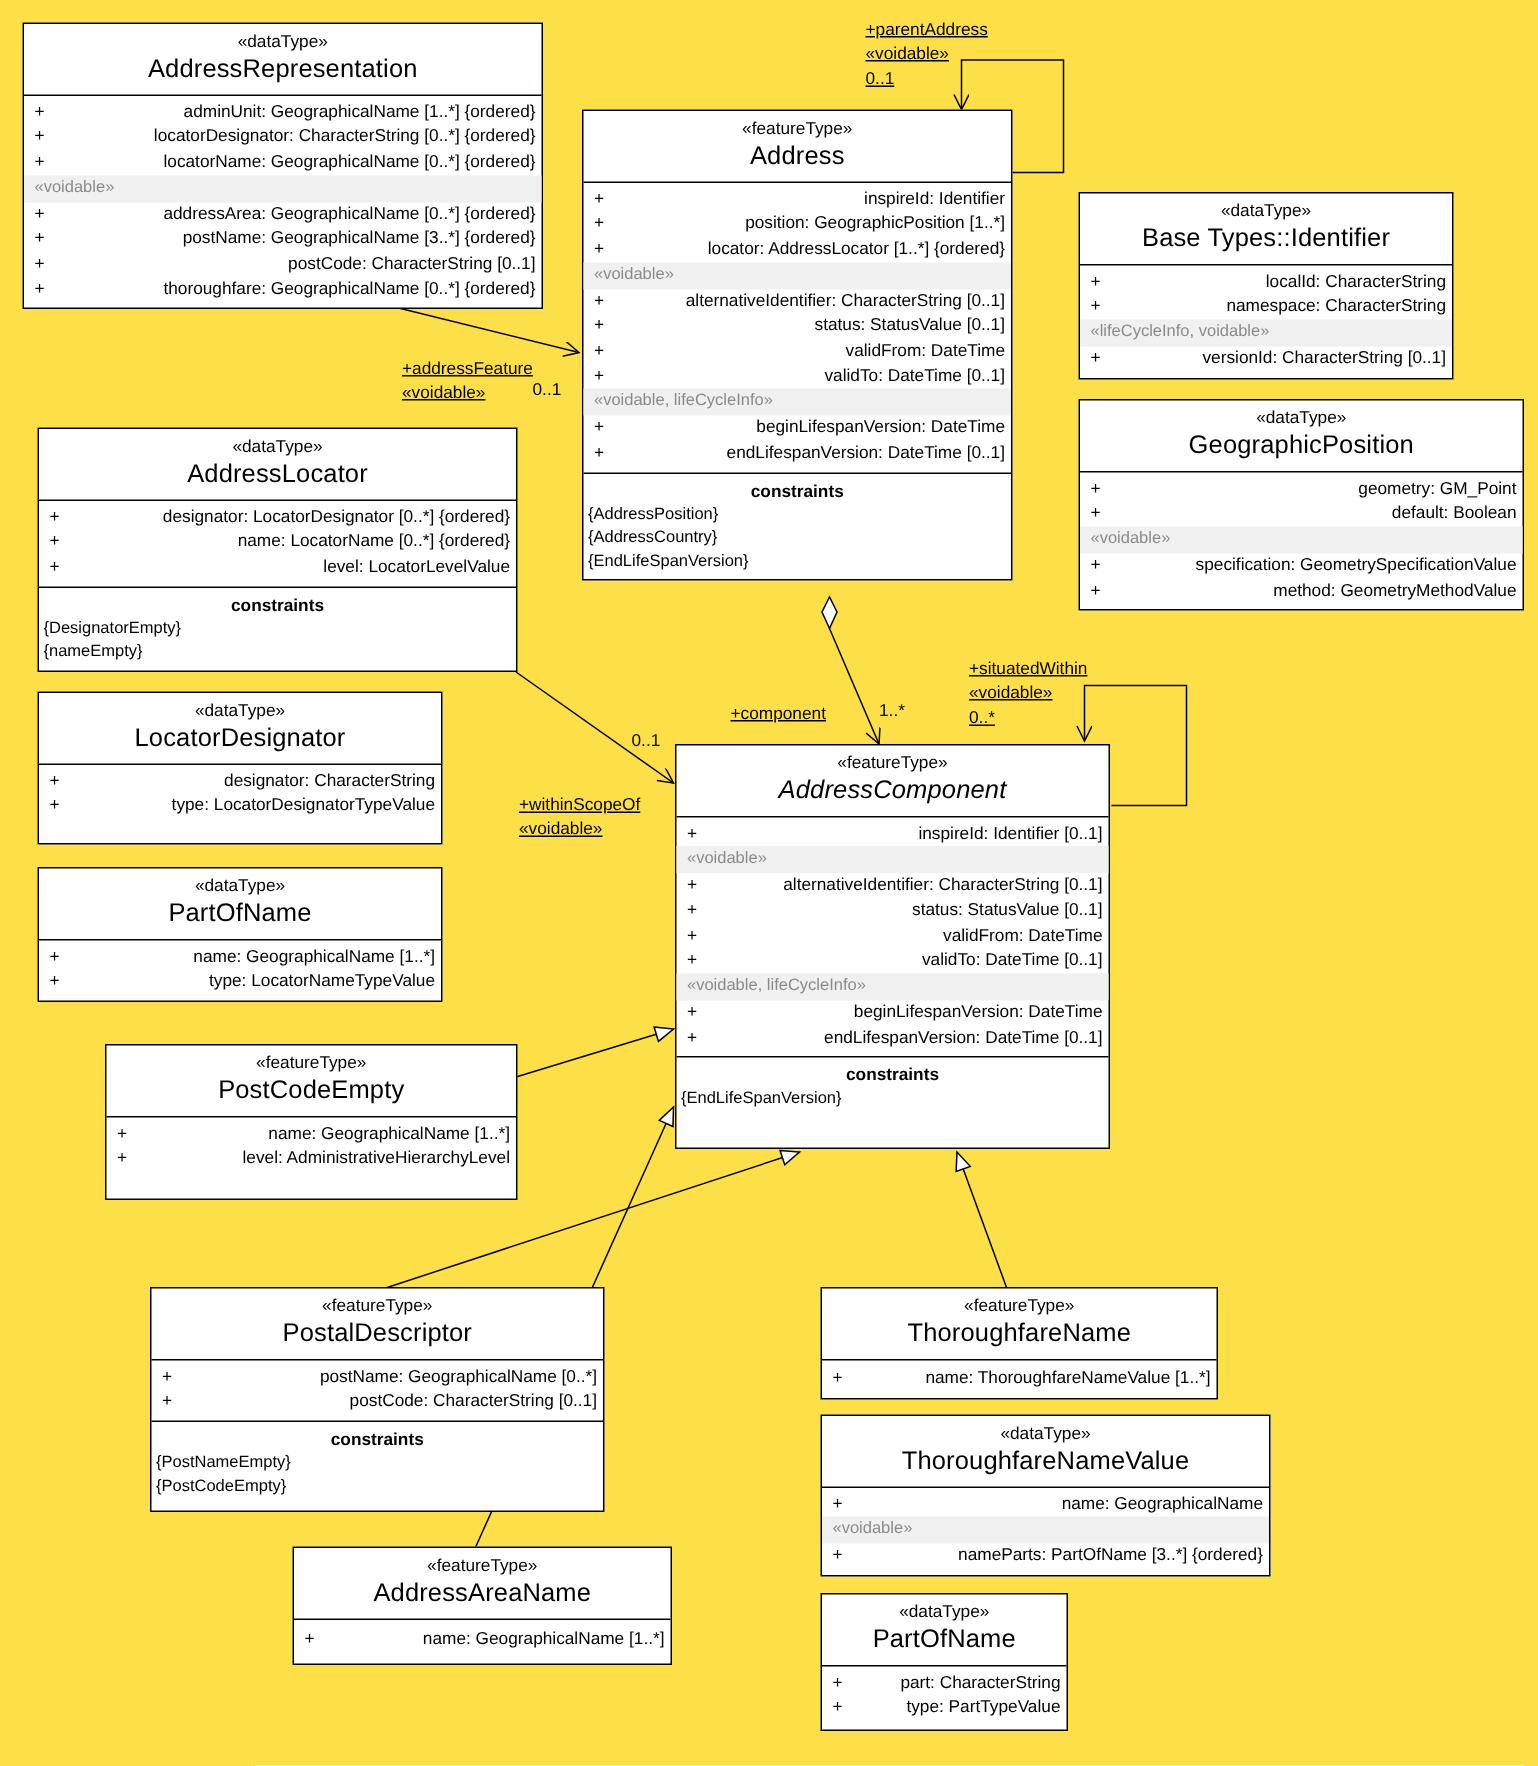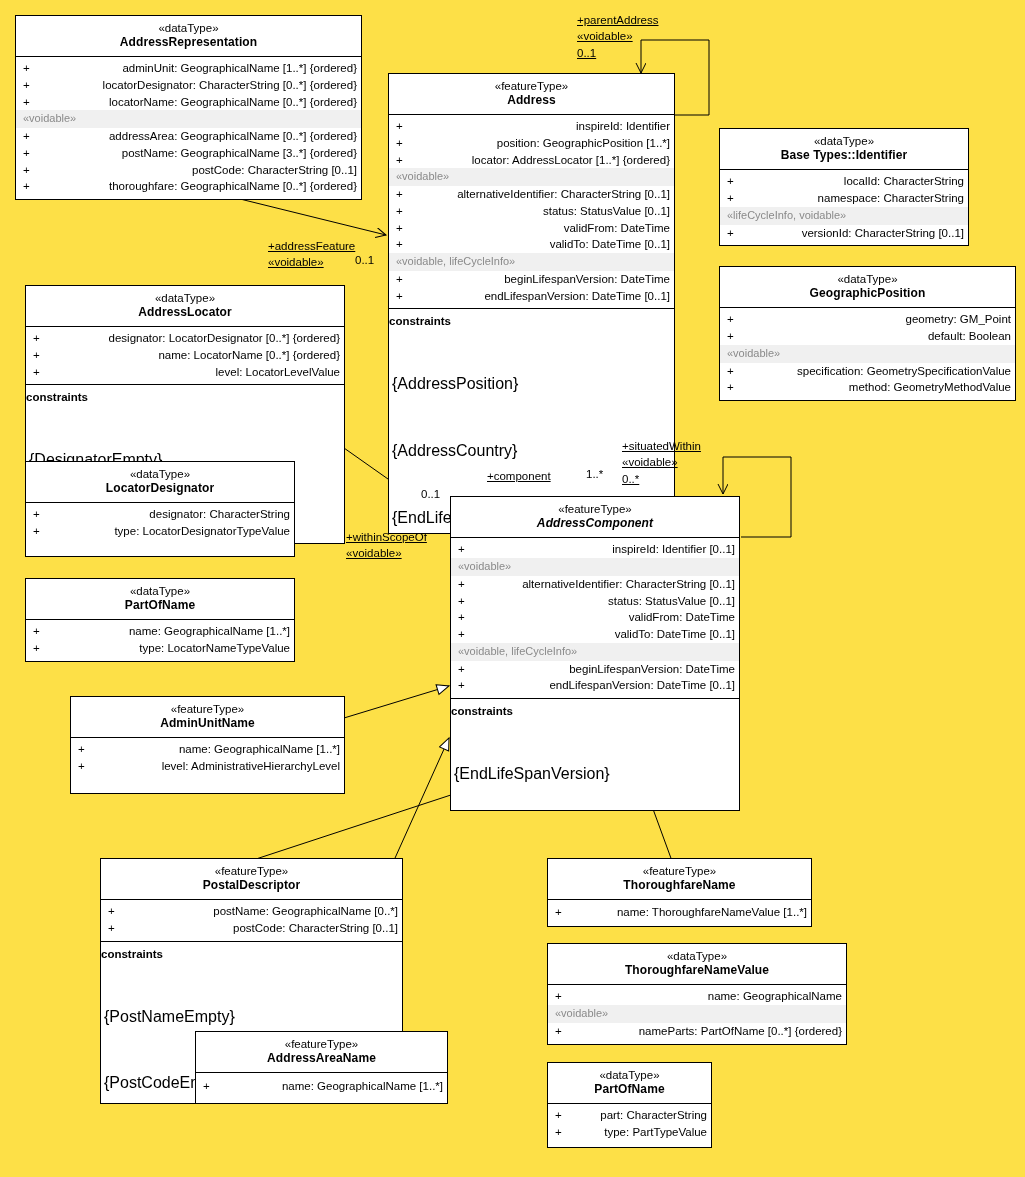--- a/index.html
+++ b/index.html
@@ -34,22 +34,22 @@
     border-bottom:1px solid #000;
     line-height:1.25;
   }
   .cls .hdr .stereo{
     display:block;
     font-size:11.5px;
     color:#000;
   }
   .cls .hdr .nm{
     display:block;
-    font-size:12px;
-    font-weight:bold;
+    font-size:17px;
+    font-weight:normal;
     letter-spacing:.1px;
   }
   .cls.abstract .hdr .nm{font-style:italic;}
   .cls .compart{
     padding:3px 0 4px 0;
   }
   .cls .compart.bordered{border-bottom:1px solid #000;}
   .attr{
     display:flex;
     font-size:11.5px;
@@ -61,31 +61,30 @@
   .attr .txt{flex:1 1 auto;text-align:right;}
   .grp{
     font-size:11px;
     color:#8a8a8a;
     background:#f0f0f0;
     padding:1px 0 1px 7px;
     line-height:1.45;
     white-space:nowrap;
   }
   .cns-title{
-    text-align:left;
+    text-align:center;
     font-size:11.5px;
     font-weight:bold;
     padding:3px 0 2px 0;
   }
   .cns-item{
-    font-size:16px;
+    font-size:11px;
     line-height:1.42;
     padding:0 0 0 3px;
     white-space:nowrap;
-    margin-top:44px;
   }
   .lbl{
     position:absolute;
     font-size:11.5px;
     line-height:1.42;
     white-space:nowrap;
     color:#000;
     z-index:3;
   }
   .lbl .vd{display:block;text-decoration:underline;}
@@ -387,21 +386,21 @@
     </div>
     <div class="compart" style="padding-bottom:24px;">
       <div class="cns-title">constraints</div>
       <div class="cns-item">{EndLifeSpanVersion}</div>
     </div>
   </div>
 
   <div class="cls" style="left:70px;top:696px;width:275px;">
     <div class="hdr">
       <span class="stereo">«featureType»</span>
-      <span class="nm">AdminUnitName</span>
+      <span class="nm">PostCodeEmpty</span>
     </div>
     <div class="compart" style="padding-bottom:18px;">
       <div class="attr">
           <span class="vis">+</span>
           <span class="txt">name:  GeographicalName [1..*]</span>
         </div>
       <div class="attr">
           <span class="vis">+</span>
           <span class="txt">level:  AdministrativeHierarchyLevel</span>
         </div>
@@ -462,21 +461,21 @@
       <span class="nm">ThoroughfareNameValue</span>
     </div>
     <div class="compart">
       <div class="attr">
           <span class="vis">+</span>
           <span class="txt">name:  GeographicalName</span>
         </div>
       <div class="grp">«voidable»</div>
       <div class="attr">
           <span class="vis">+</span>
-          <span class="txt">nameParts:  PartOfName [0..*] {ordered}</span>
+          <span class="txt">nameParts:  PartOfName [3..*] {ordered}</span>
         </div>
     </div>
   </div>
 
   <div class="cls" style="left:547px;top:1062px;width:165px;">
     <div class="hdr">
       <span class="stereo">«dataType»</span>
       <span class="nm">PartOfName</span>
     </div>
     <div class="compart" style="padding-bottom:6px;">
@@ -501,21 +500,21 @@
     <span class="vd">+addressFeature</span>
     <span class="vd">«voidable»</span>
   </div>
   <div class="mult" style="left:355px;top:254px;">0..1</div>
 
   <div class="lbl" style="left:487px;top:468px;">
     <span class="vd">+component</span>
   </div>
   <div class="mult" style="left:586px;top:468px;">1..*</div>
 
-  <div class="lbl" style="left:622px;top:438px;">
+  <div class="lbl" style="left:646px;top:438px;">
     <span class="vd">+situatedWithin</span>
     <span class="vd">«voidable»</span>
     <span class="vd">0..*</span>
   </div>
 
   <div class="lbl" style="left:346px;top:529px;">
     <span class="vd">+withinScopeOf</span>
     <span class="vd">«voidable»</span>
   </div>
   <div class="mult" style="left:421px;top:488px;">0..1</div>

